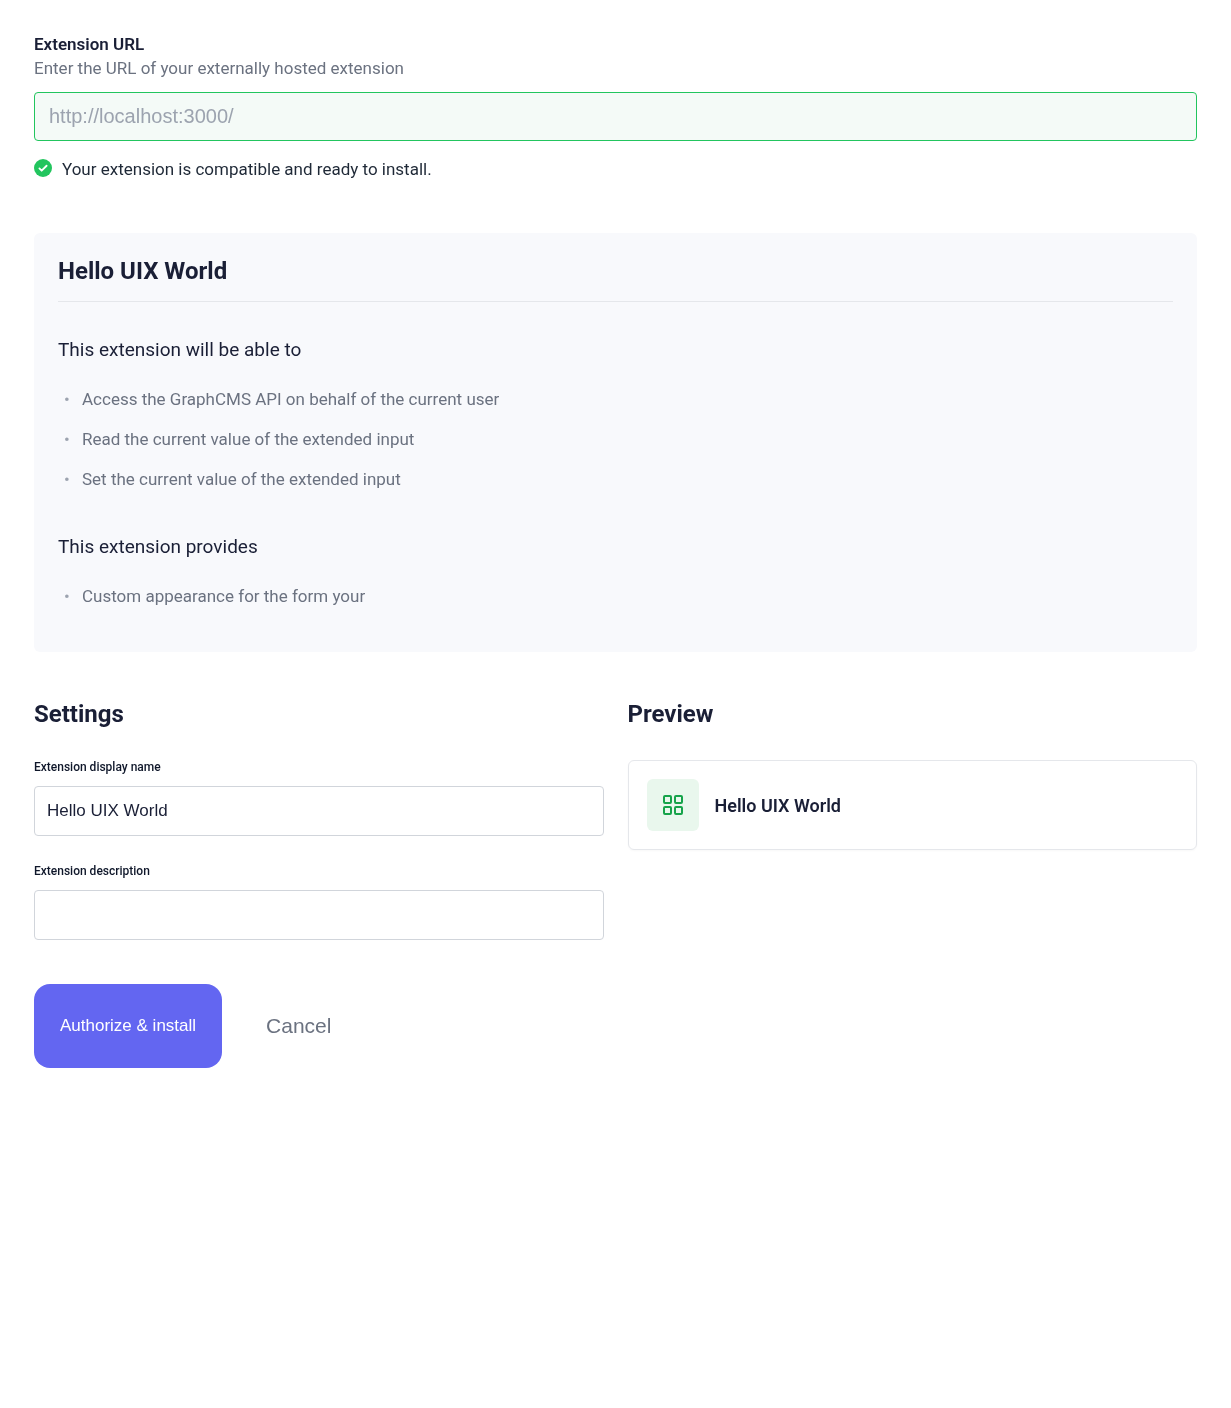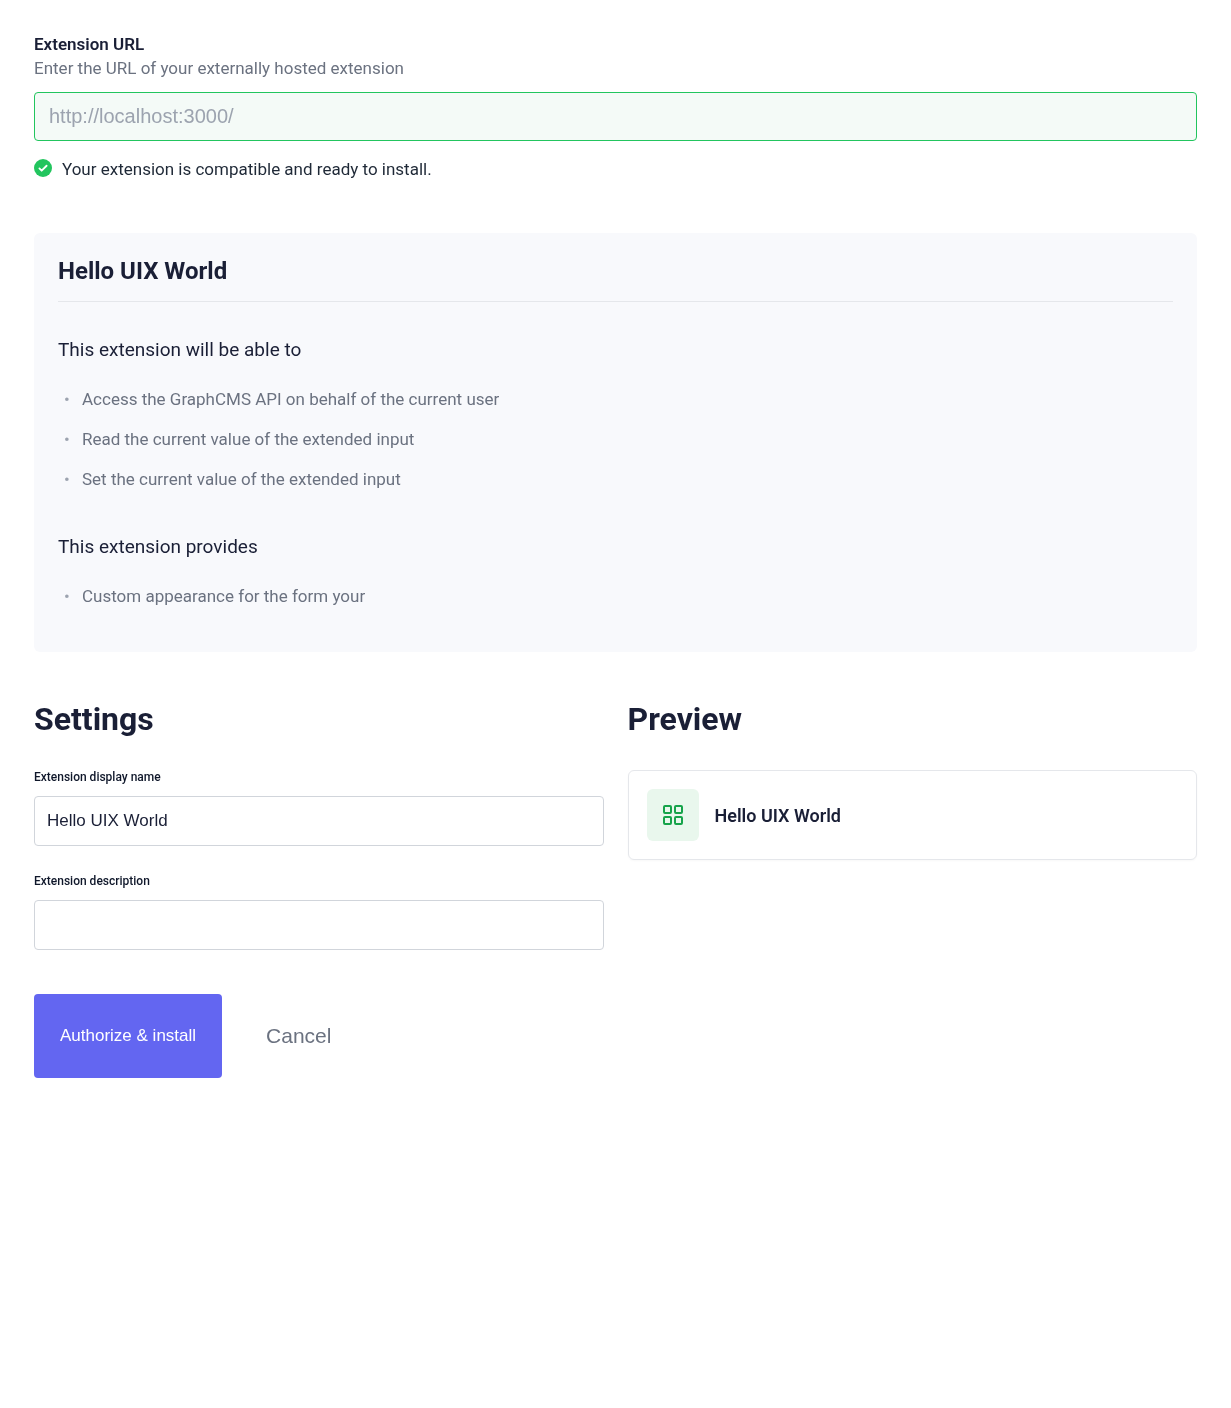--- a/index.html
+++ b/index.html
@@ -93,21 +93,21 @@
     }
     .settings-col {
       flex: 1;
       max-width: 596px;
     }
     .preview-col {
       flex: 1;
       min-width: 300px;
     }
     .col-heading {
-      font-size: 32px;
+      font-size: 24px;
       font-weight: 700;
       color: #1a1f36;
       margin-bottom: 32px;
     }
     .form-field {
       margin-bottom: 28px;
     }
     .form-label {
       font-size: 12px;
       font-weight: 500;
@@ -155,21 +155,21 @@
       align-items: center;
       margin-top: 44px;
     }
     .btn-primary {
       background: #6366f1;
       color: #fff;
       border: none;
       padding: 32px 26px;
       font-size: 17px;
       font-weight: 500;
-      border-radius: 4px;
+      border-radius: 16px;
       cursor: pointer;
     }
     .btn-secondary {
       background: transparent;
       color: #6b7280;
       border: none;
       font-size: 21px;
       font-weight: 500;
       cursor: pointer;
       padding: 14px 12px;

